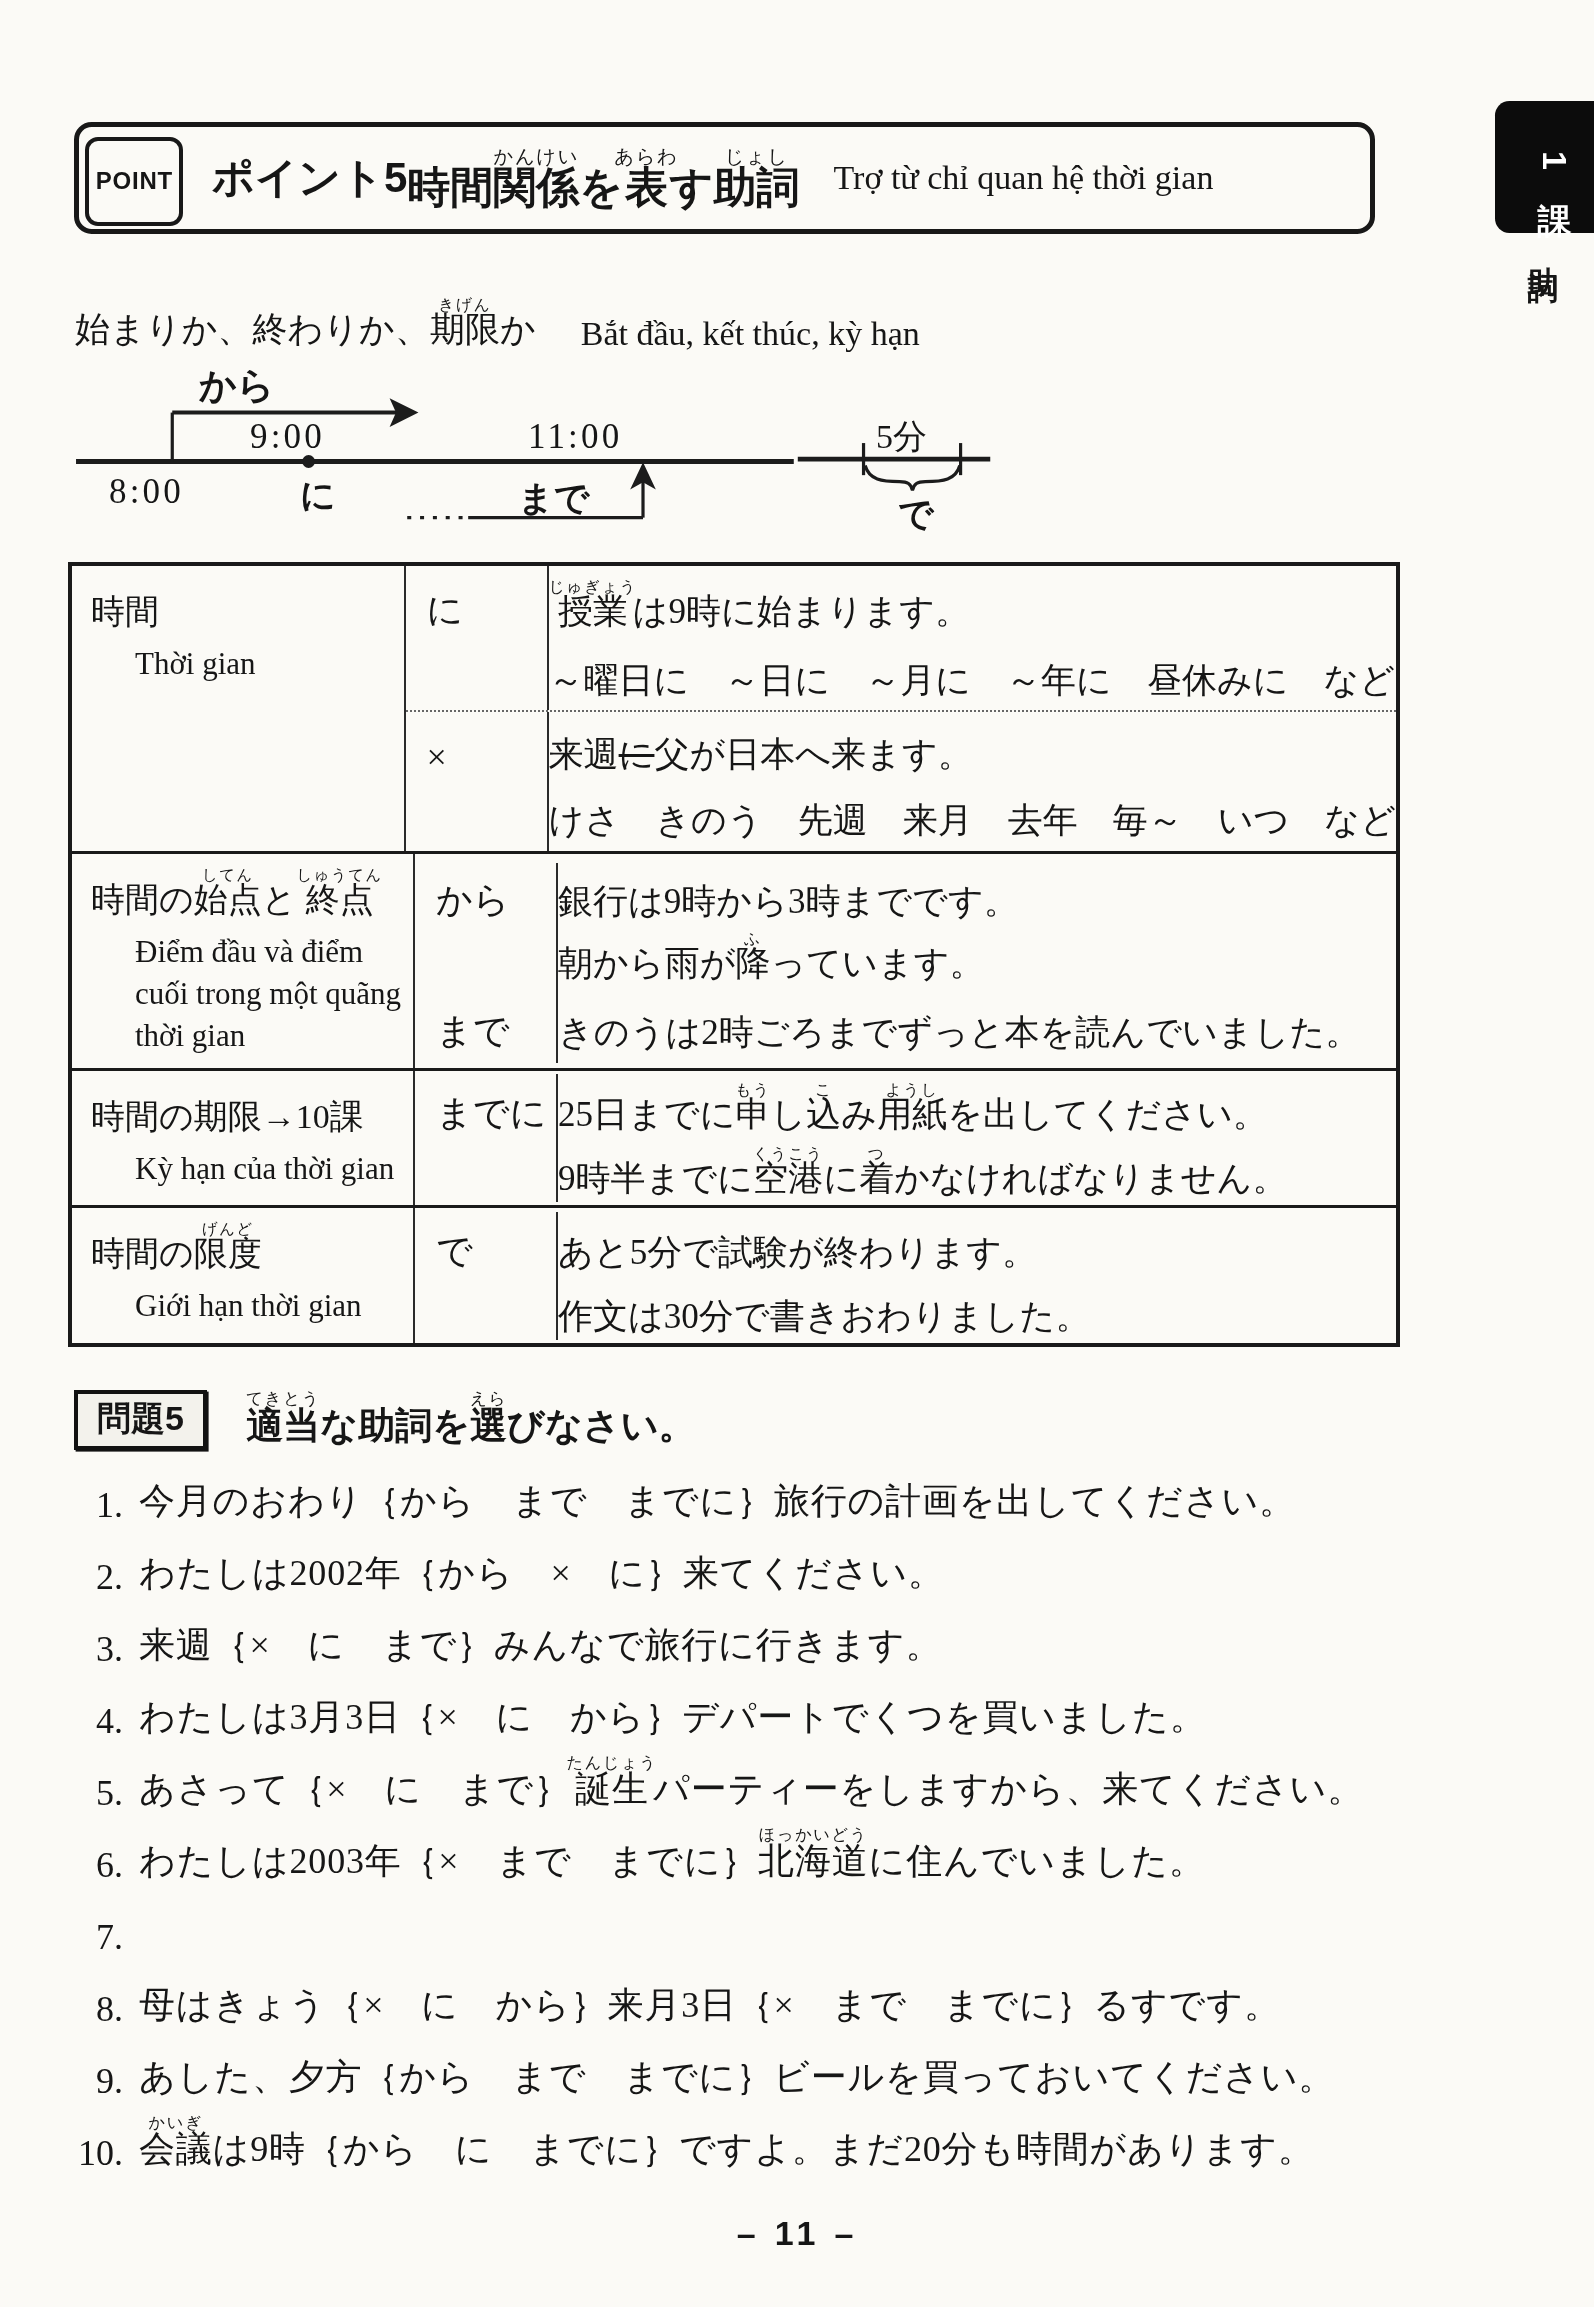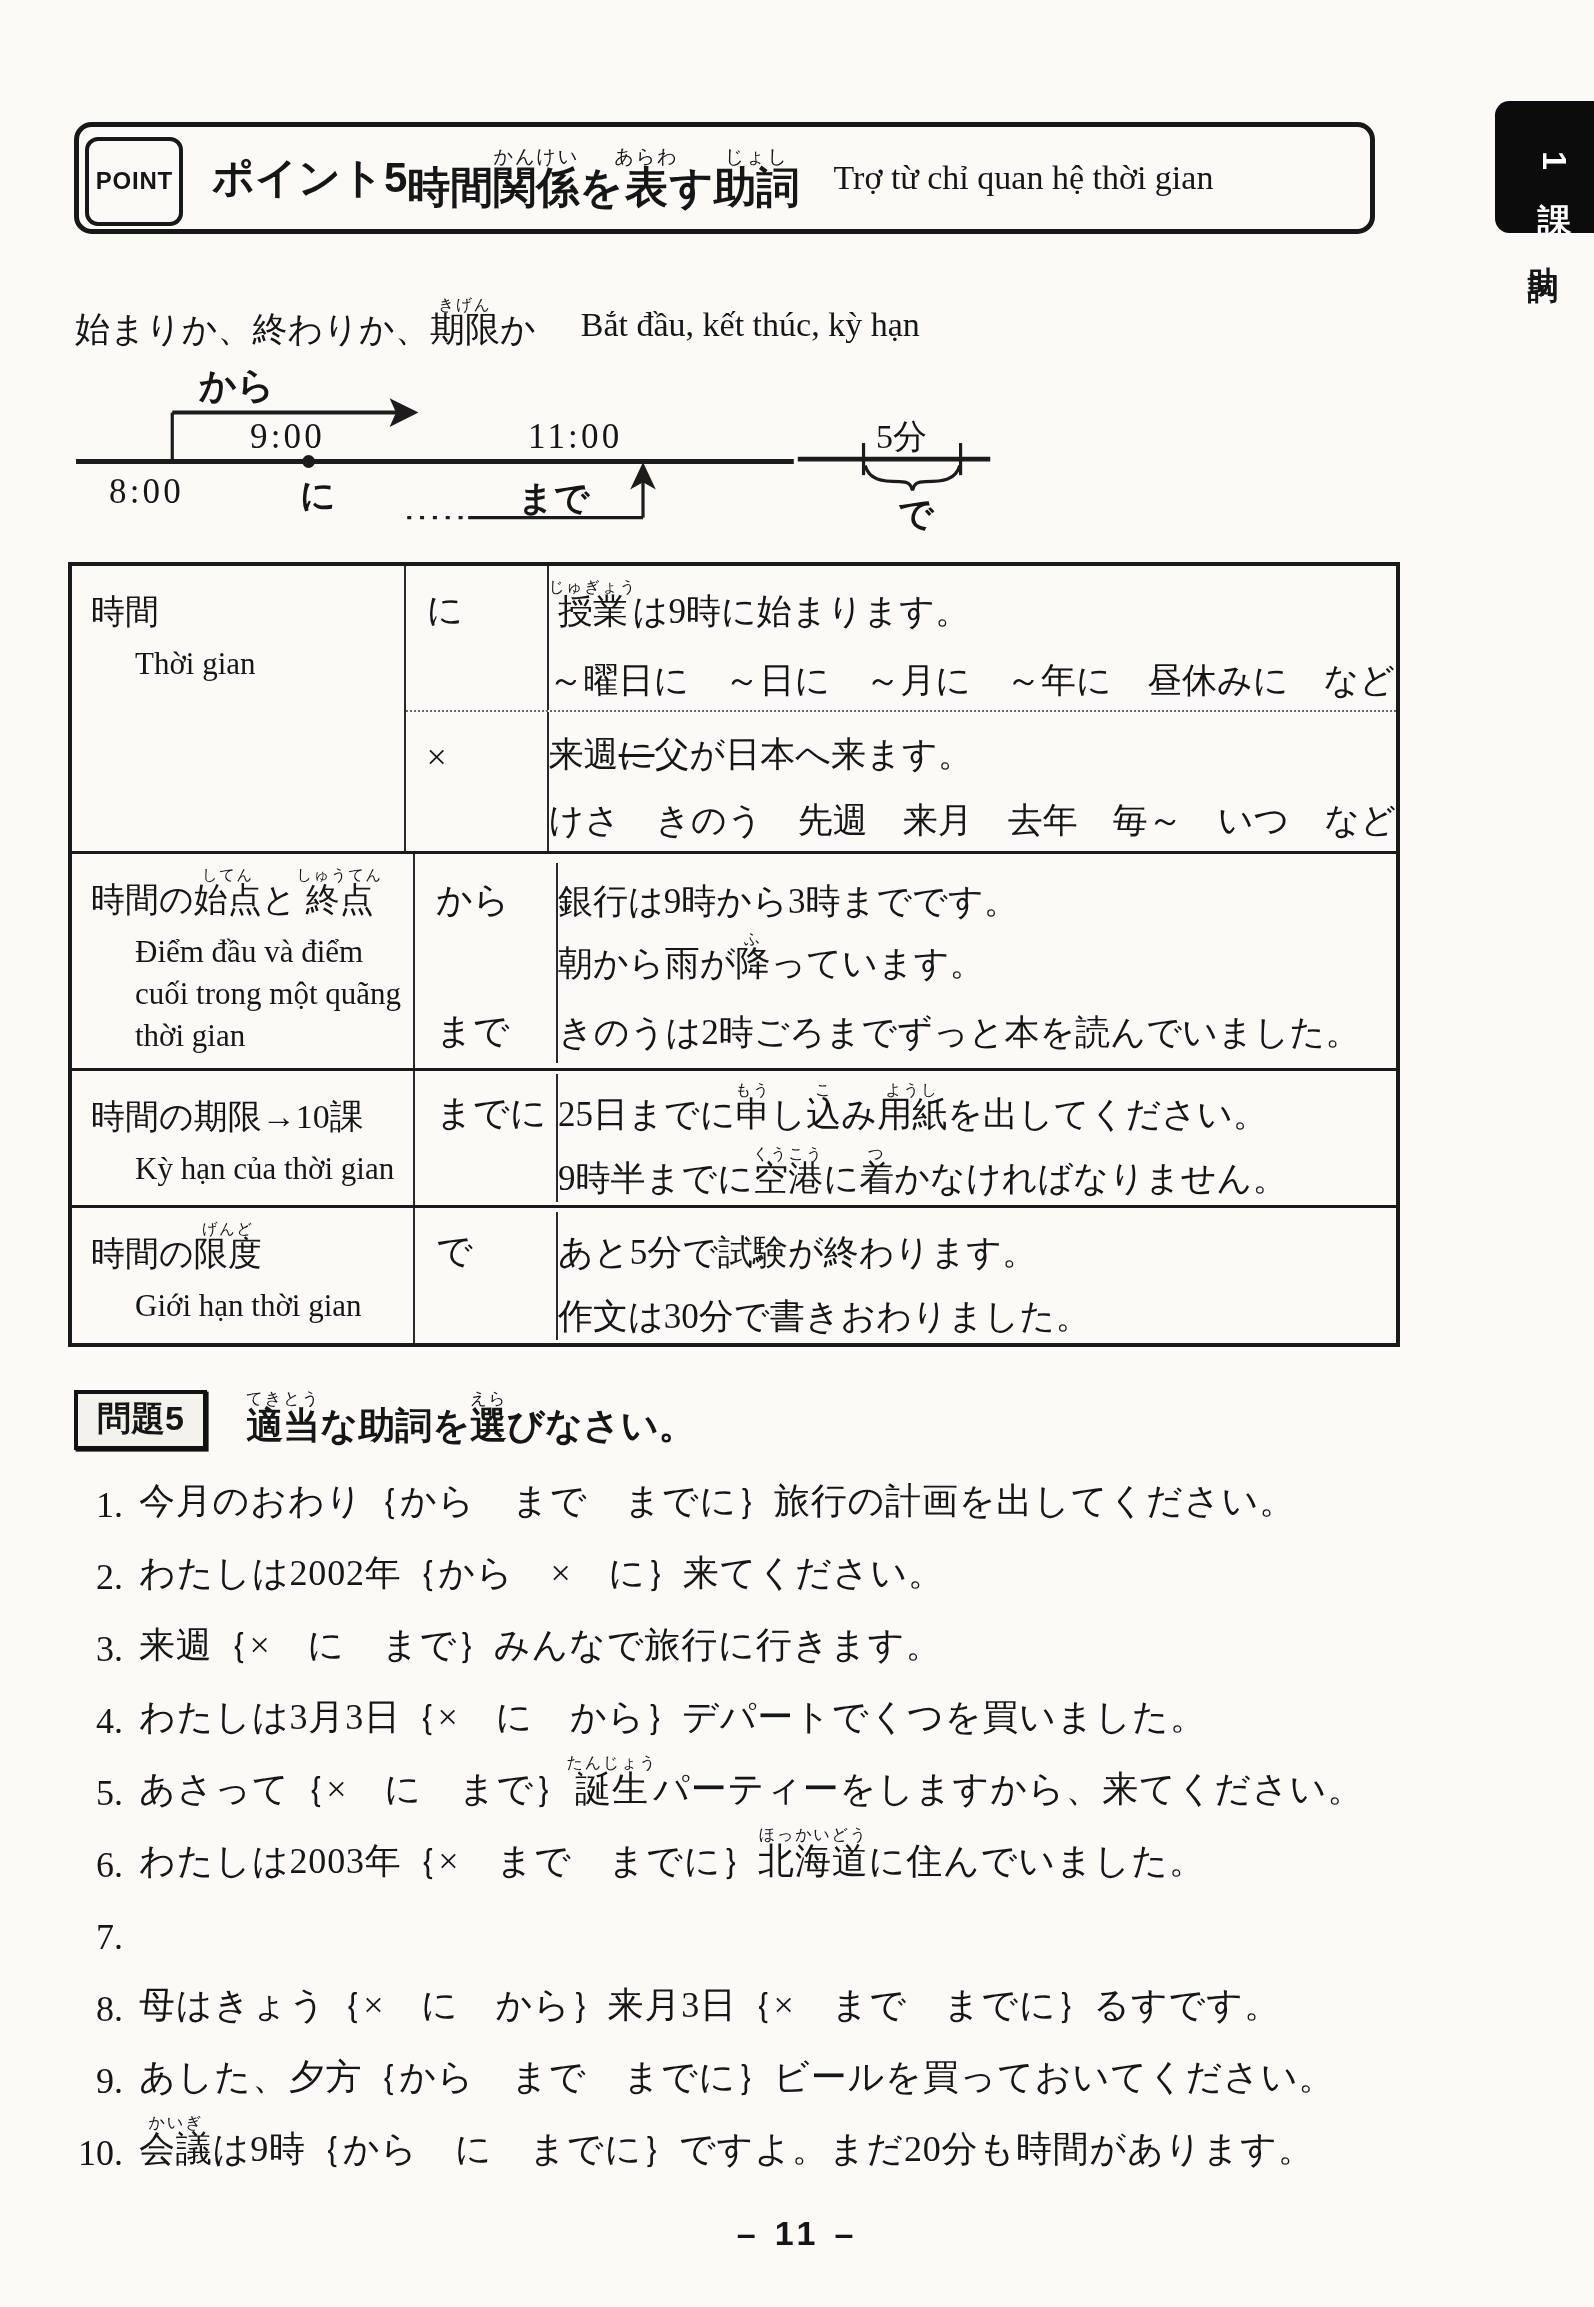--- a/index.html
+++ b/index.html
@@ -37,21 +37,21 @@
     writing-mode:vertical-rl; font-size:34px; font-weight:bold; letter-spacing:6.4px;
     font-family:"Liberation Sans",sans-serif;
   }
   .tab-topic{
     position:absolute; left:1523px; top:242px; writing-mode:vertical-rl;
     font-size:30.5px; font-weight:bold; letter-spacing:4.8px;
     font-family:"Liberation Sans",sans-serif;
   }
 
   
-  .section-heading{position:absolute; left:75px; top:297px; display:flex; align-items:center;}
+  .section-heading{position:absolute; left:75px; top:297px; display:flex; align-items:flex-end;}
   .section-heading .jp{font-size:35px;}
   .section-heading .vi{font-size:34px; margin-left:45px;}
 
   
   .diagram{position:absolute; left:64px; top:353px; width:1235px; height:213px;}
   .diagram svg{position:absolute; left:0; top:0;}
   .dlabel{position:absolute; white-space:nowrap;}
   .d-kara{left:135px; top:8px; font-size:37px; font-weight:bold;}
   .d-900{left:186px; top:64px; font-size:35px; letter-spacing:3.2px;}
   .d-1100{left:464px; top:64px; font-size:35px; letter-spacing:3.2px;}

